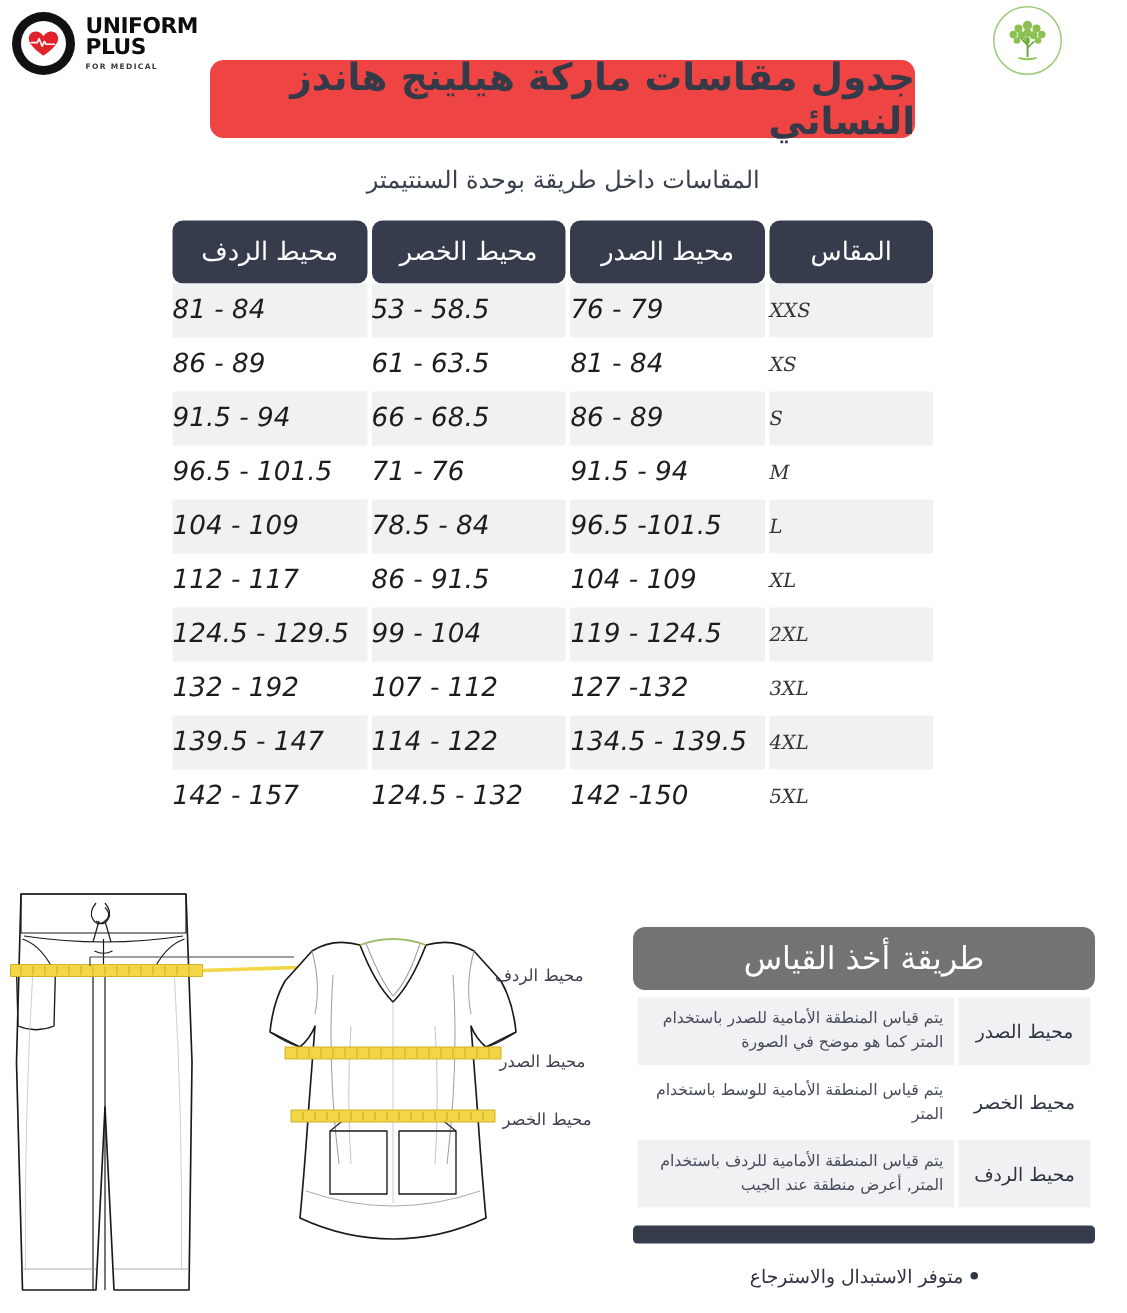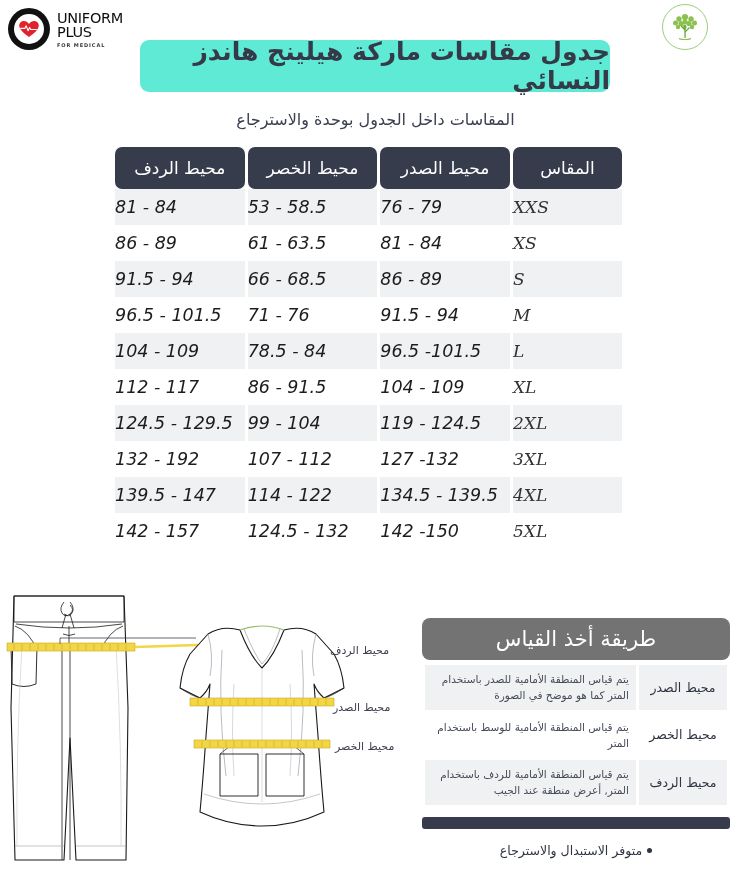--- a/index.html
+++ b/index.html
@@ -46,21 +46,21 @@
     display: flex;
     align-items: center;
     justify-content: center;
   }
   .up-words {
     margin-left: 7px;
     line-height: 1.0;
   }
   .up-words .l1, .up-words .l2 {
     font-family: "DejaVu Sans", "Liberation Sans", sans-serif;
-    font-weight: normal;
+    font-weight: bold;
     font-size: 14.5px;
     letter-spacing: -0.3px;
     color: #0d0d0d;
     display: block;
   }
   .up-words .l3 {
     display: block;
     font-size: 5px;
     font-weight: bold;
     letter-spacing: 0.9px;
@@ -94,21 +94,21 @@
     letter-spacing: 0.2px;
   }
 
   
   .title-pill {
     position: absolute;
     top: 40px;
     left: 140px;
     width: 470px;
     height: 52px;
-    background: #5eead4;
+    background: #ef4444;
     border-radius: 9px;
     display: flex;
     align-items: center;
     justify-content: center;
     box-sizing: border-box;
   }
   .title-pill span {
     font-size: 25px;
     font-weight: bold;
     color: #343a47;
@@ -156,21 +156,21 @@
     color: #1d1d1d;
     padding: 0;
     direction: ltr;
     font-style: italic;
   }
   .size-table tbody tr.shade td {
     background: #f0f1f3;
   }
   .size-table td.sizecol {
     font-family: "DejaVu Serif", "Liberation Serif", serif;
-    font-size: 17px;
+    font-size: 13px;
     color: #333333;
   }
   .size-table col.c-size  { width: 110px; }
   .size-table col.c-chest { width: 131px; }
   .size-table col.c-waist { width: 131px; }
   .size-table col.c-hip   { width: 131px; }
 
   
   .illus {
     position: absolute;
@@ -304,21 +304,21 @@
       </svg>
     </div>
   </div>
 
 </div>
 
 <div class="title-pill">
   <span>جدول مقاسات ماركة هيلينج هاندز النسائي</span>
 </div>
 
-<div class="subtitle">المقاسات داخل الجدول بوحدة والاسترجاع</div>
+<div class="subtitle">المقاسات داخل طريقة بوحدة السنتيمتر</div>
 
 <table class="size-table">
   <colgroup>
     <col class="c-size">
       <col class="c-chest">
       <col class="c-waist">
       <col class="c-hip">
   </colgroup>
   <thead>
     <tr>

